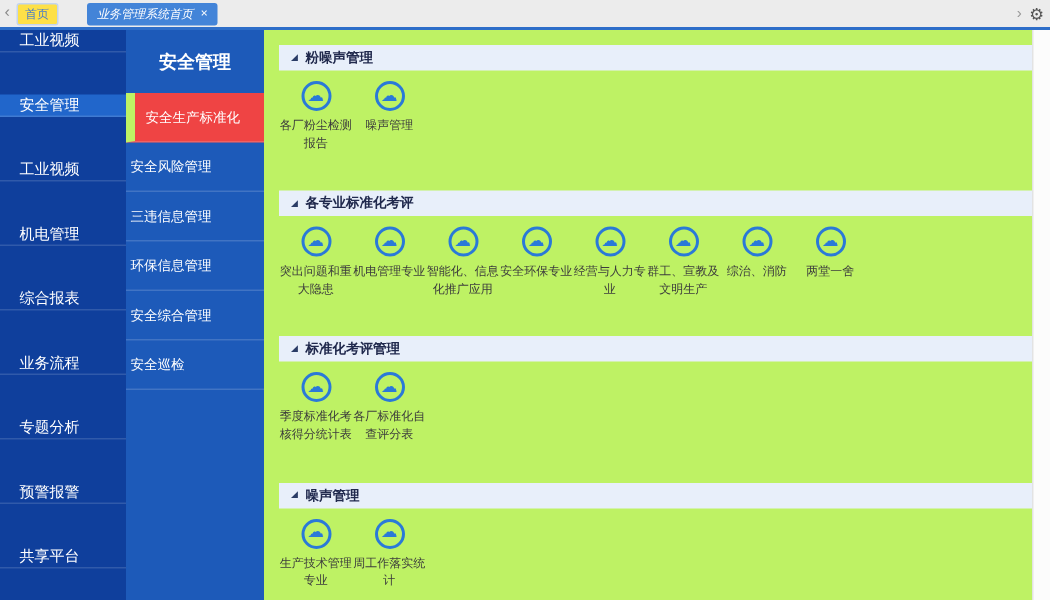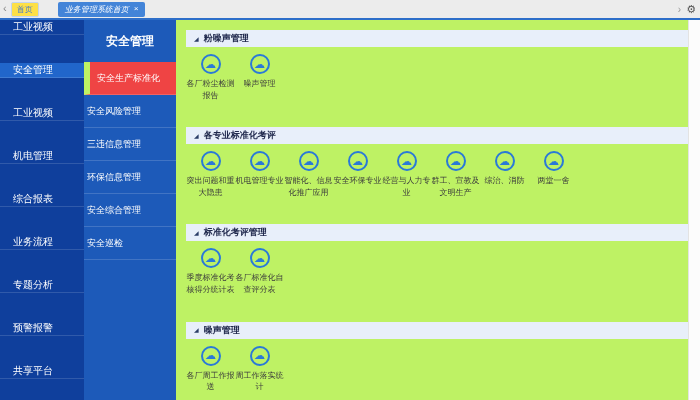--- a/index.html
+++ b/index.html
@@ -200,21 +200,21 @@
     </div>
 
     <div class="section">
       <div class="sec-header">
         <span class="sec-marker">◢</span>
         <span class="sec-title">噪声管理</span>
       </div>
       <div class="items-row">
         <div class="app">
           <span class="app-icon">☁</span>
-          <span class="app-label">各厂周工作报送</span>
+          <span class="app-label">生产技术管理专业</span>
         </div>
         <div class="app">
           <span class="app-icon">☁</span>
           <span class="app-label">周工作落实统计</span>
         </div>
       </div>
     </div>
 
   </div>
 

